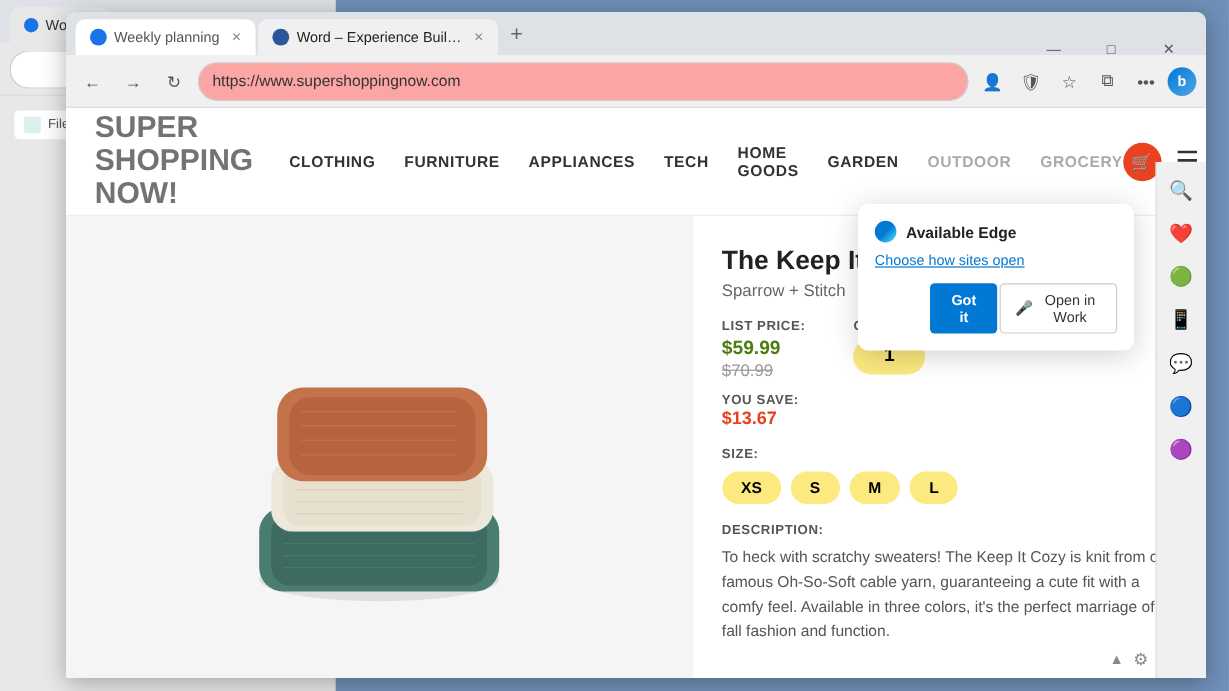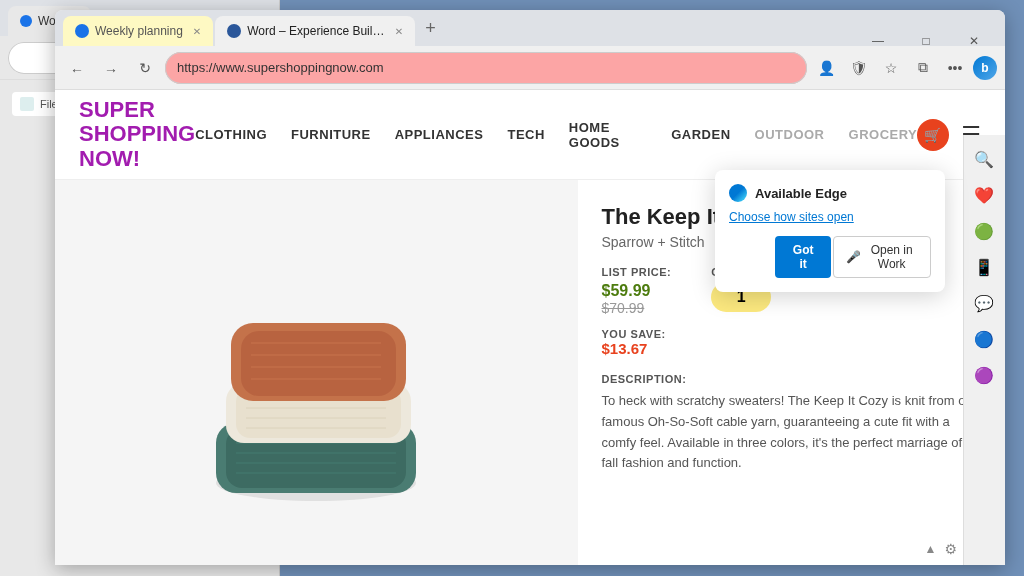--- a/index.html
+++ b/index.html
@@ -46,21 +46,21 @@
     }
     .tab {
       display: flex;
       align-items: center;
       gap: 6px;
       padding: 0 12px;
       height: 30px;
       border-radius: 8px 8px 0 0;
       font-size: 12px;
       cursor: pointer;
-      background: #fef9c3;
+      background: #ffffff;
       color: #555;
       max-width: 200px;
       overflow: hidden;
     }
     .tab.active {
       background: #f0f0f0;
       color: #222;
     }
     .tab-icon {
       width: 14px;
@@ -189,23 +189,24 @@
       display: flex;
       align-items: center;
       padding: 0 24px;
       border-bottom: 1px solid #eee;
       height: 90px;
       flex-shrink: 0;
     }
     .store-logo {
       font-family: Arial Black, Arial, sans-serif;
       font-weight: 900;
-      font-size: 22px;
-      color: #a21caf;
+      font-size: 25px;
+      color: #737373;
       line-height: 1.1;
+      margin-right: 30px;
       text-transform: uppercase;
     }
     .nav-links {
       display: flex;
       gap: 24px;
       align-items: center;
     }
     .nav-link {
       font-size: 13px;
       font-weight: 600;
@@ -595,20 +596,29 @@
               <label>QUANTITY:</label>
               <div class="quantity-control">1</div>
             </div>
           </div>
 
           <div class="savings-row">
             <div class="savings-label">YOU SAVE:</div>
             <div class="savings-amount">$13.67</div>
           </div>
 
+          <div class="size-section">
+            <label>SIZE:</label>
+            <div class="size-buttons">
+              <button class="size-btn">XS</button>
+              <button class="size-btn">S</button>
+              <button class="size-btn">M</button>
+              <button class="size-btn">L</button>
+            </div>
+          </div>
 
           <div class="description-section">
             <div class="desc-label">DESCRIPTION:</div>
             <p class="description-text">To heck with scratchy sweaters! The Keep It Cozy is knit from our famous Oh-So-Soft cable yarn, guaranteeing a cute fit with a comfy feel. Available in three colors, it's the perfect marriage of fall fashion and function.</p>
           </div>
         </div>
       </div>
 
       <div class="edge-popup">
         <div class="popup-header">

